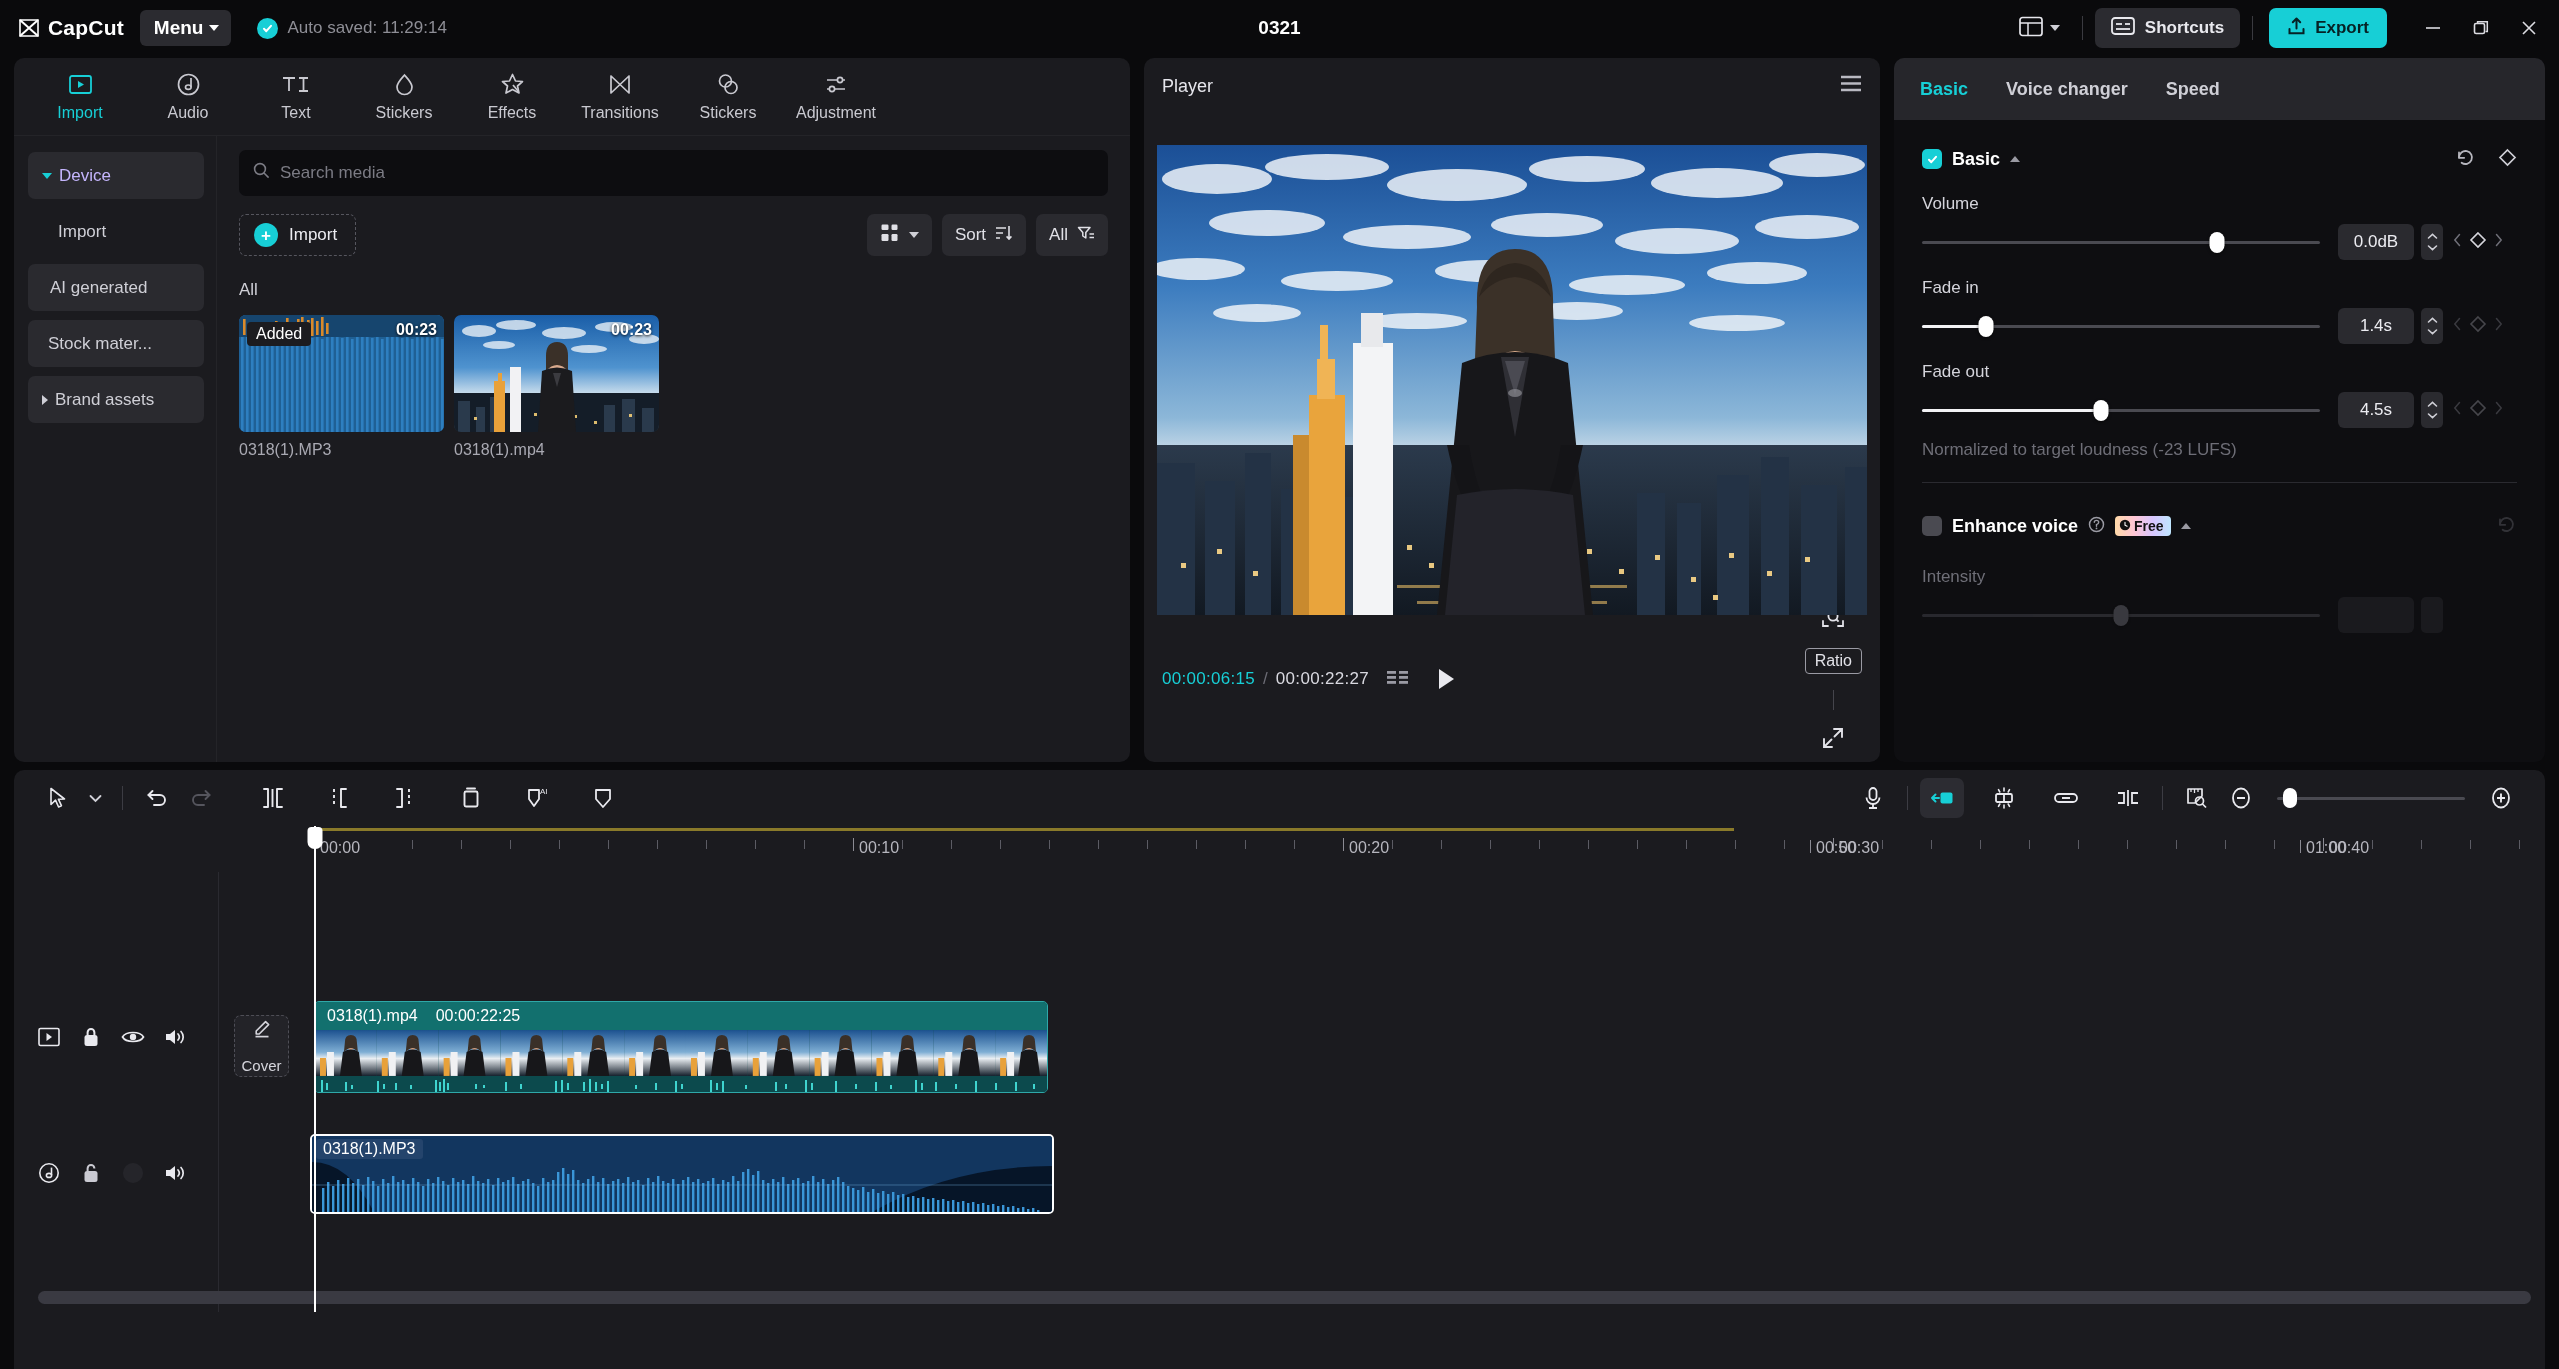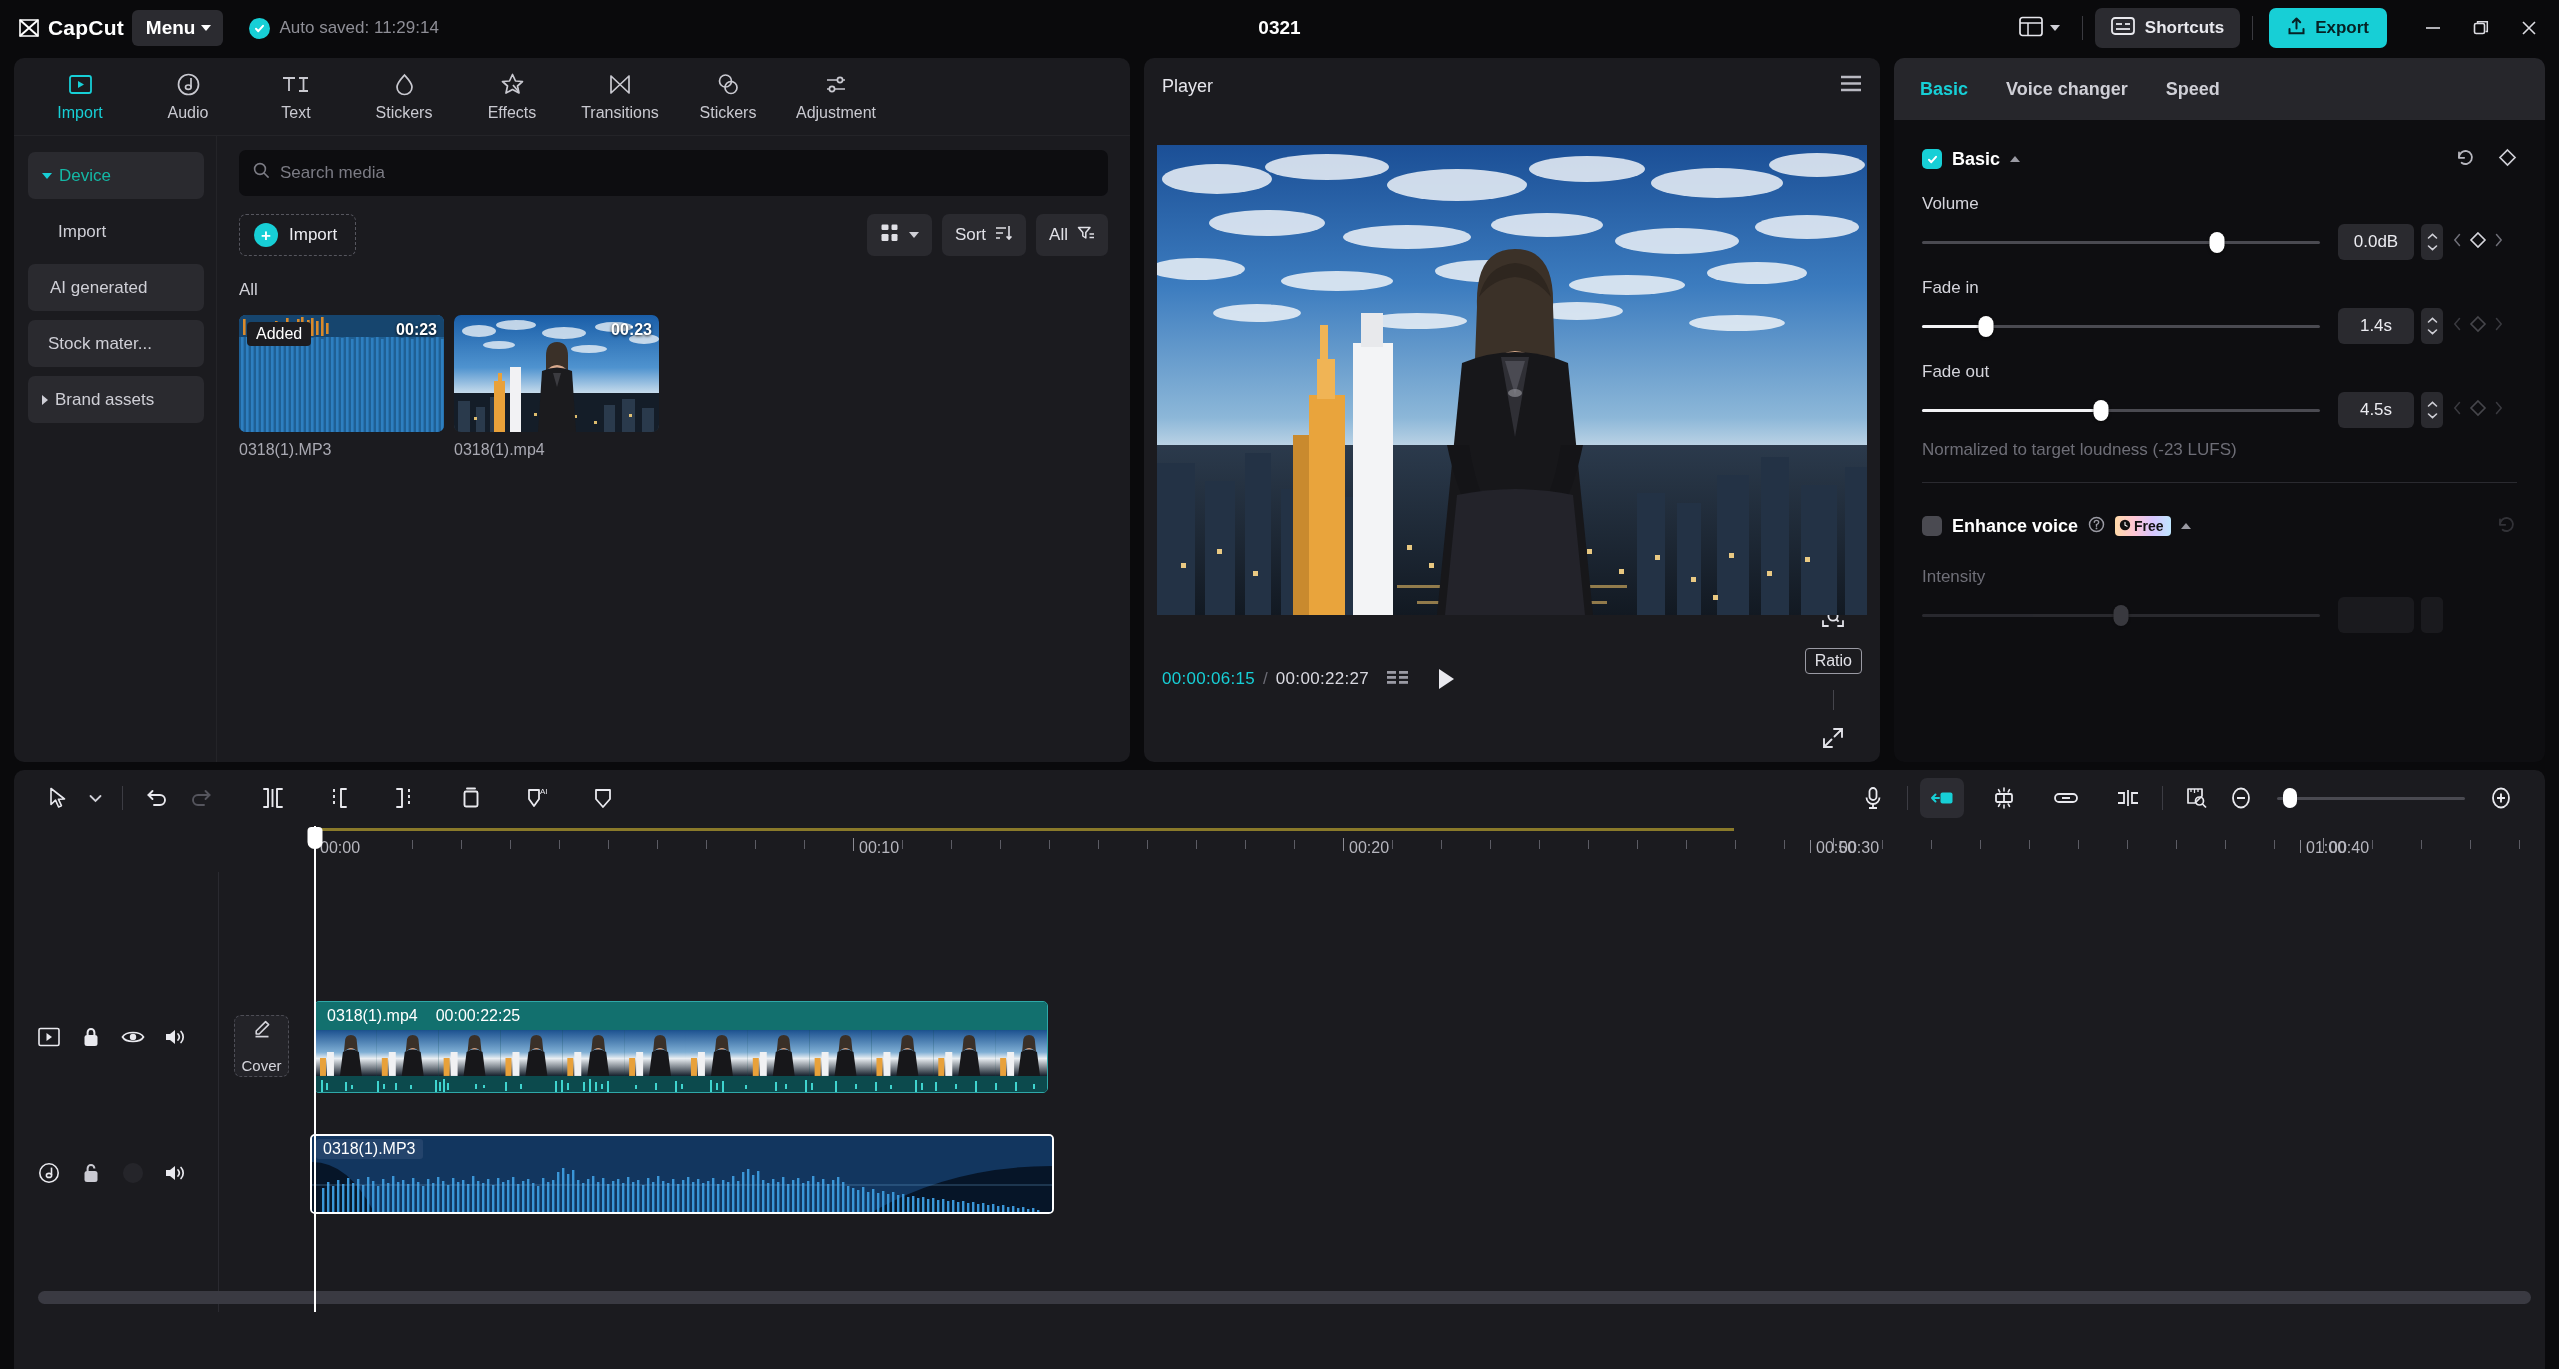--- a/index.html
+++ b/index.html
@@ -14,21 +14,21 @@
 
   
   .titlebar {
     position: absolute; left: 0; top: 0; width: 2559px; height: 56px;
     background: #0a0a0c; display: flex; align-items: center;
   }
   .logo-wrap { display: flex; align-items: center; gap: 8px; margin-left: 18px; }
   .logo-mark { width: 22px; height: 20px; position: relative; }
   .logo-text { font-size: 21px; font-weight: 600; letter-spacing: .2px; color: #fff; }
   .menu-btn {
-    margin-left: 8px; height: 36px; padding: 0 12px 0 14px; border-radius: 6px;
+    margin-left: 16px; height: 36px; padding: 0 12px 0 14px; border-radius: 6px;
     background: #2b2b30; display: flex; align-items: center; gap: 6px;
     font-size: 19px; font-weight: 700; color: #fff; cursor: pointer;
   }
   .caret-down { width: 0; height: 0; border-left: 5px solid transparent; border-right: 5px solid transparent; border-top: 6px solid #fff; }
   .autosave { margin-left: 26px; display: flex; align-items: center; gap: 9px; font-size: 17px; color: #8e8e96; }
   .tick-badge {
     width: 21px; height: 21px; border-radius: 50%; background: #17cfd6;
     display: flex; align-items: center; justify-content: center;
   }
   .tick-badge svg { display: block; }
@@ -66,21 +66,21 @@
   .tabitem .ic { height: 26px; display: flex; align-items: center; justify-content: center; }
   .tabitem .ic svg { display: block; }
 
   .lp-body { display: flex; height: 626px; }
   .lp-side { width: 203px; padding: 16px 12px 0 14px; border-right: 1px solid #242428; }
   .side-item {
     height: 47px; border-radius: 7px; display: flex; align-items: center; gap: 7px;
     padding-left: 14px; font-size: 17px; color: #cfcfd6; cursor: pointer; margin-bottom: 9px;
   }
   .side-item.box { background: #2a2a2f; }
-  .side-item.active { color: #14b8a6; }
+  .side-item.active { color: #c4b5fd; }
   .side-item.plain { background: transparent; padding-left: 30px; }
   .tri-down { width: 0; height: 0; border-left: 5px solid transparent; border-right: 5px solid transparent; border-top: 6px solid #17cfd6; }
   .tri-right { width: 0; height: 0; border-top: 5px solid transparent; border-bottom: 5px solid transparent; border-left: 6px solid #cfcfd6; }
 
   .lp-main { flex: 1; padding: 14px 22px 0 22px; }
   .searchbar {
     height: 46px; background: #0d0d10; border-radius: 7px; display: flex; align-items: center;
     gap: 10px; padding: 0 14px; font-size: 17px; color: #7b7b84; cursor: text;
   }
   .search-row2 { margin-top: 18px; display: flex; align-items: center; }

